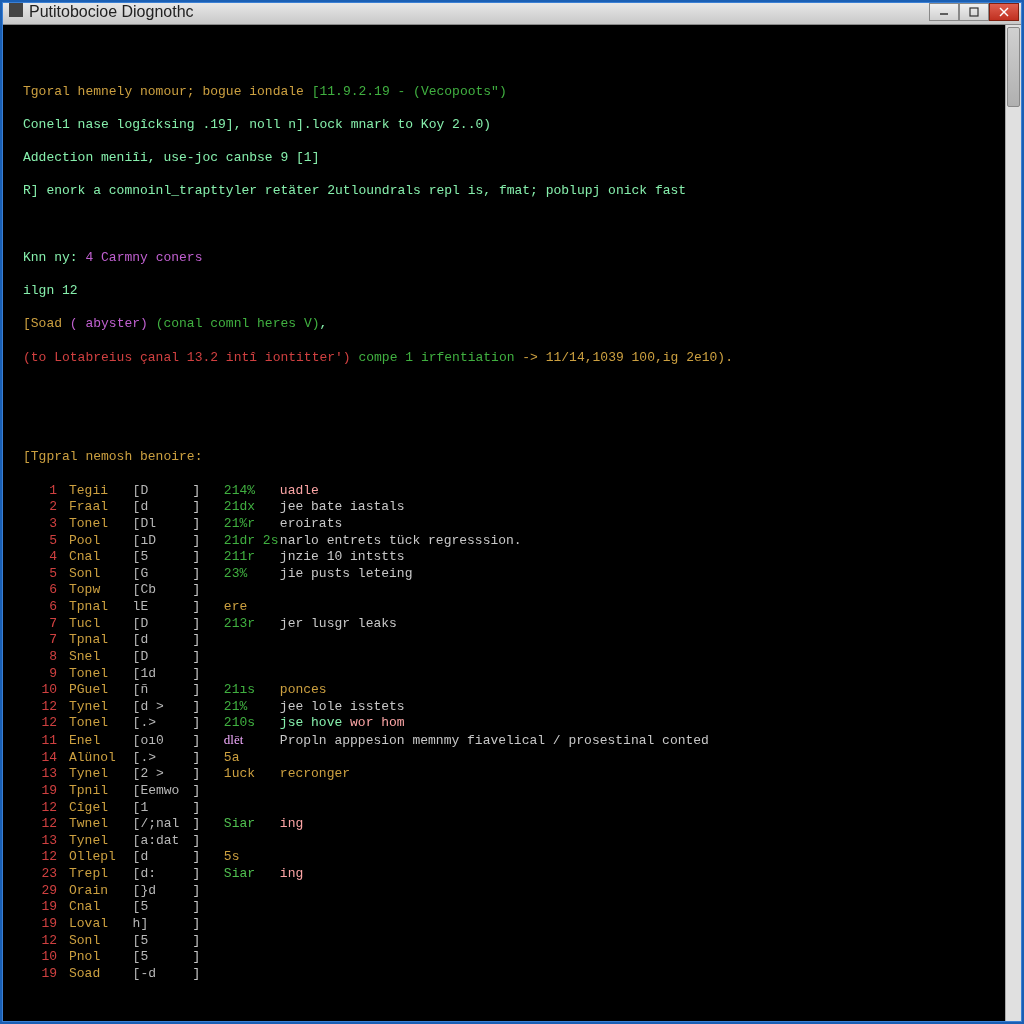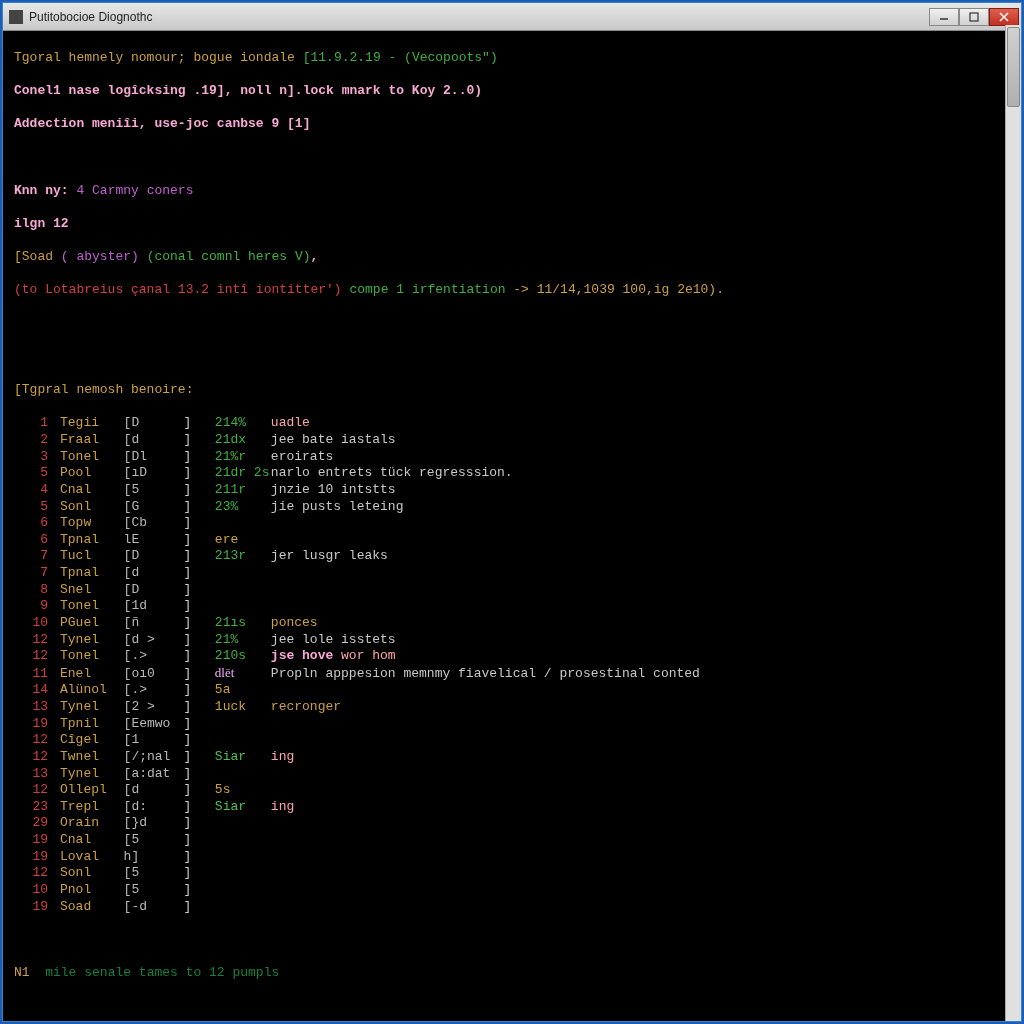--- a/index.html
+++ b/index.html
@@ -14,28 +14,28 @@
   }
   .window {
     position: absolute;
     top: 2px; left: 2px; right: 2px; bottom: 2px;
     border: 1px solid #3a7fd4;
     background: #000;
     display: flex;
     flex-direction: column;
   }
   .titlebar {
-    height: 28px;
+    height: 22px;
     background: linear-gradient(#e8e8e8, #c8c8c8);
     border-bottom: 1px solid #888;
     display: flex;
-    align-items: center;
+    align-items: flex-start;
     padding: 0 2px 0 6px;
     font-family: "Segoe UI", Tahoma, sans-serif;
-    font-size: 12px;
+    font-size: 16px;
     color: #222;
   }
   .title-icon {
     width: 14px; height: 14px; margin-right: 6px;
     background: #444;
     display: inline-block;
   }
   .title-text { flex: 1; }
   .winbtns { display: flex; gap: 0; }
   .winbtn {
@@ -46,25 +46,26 @@
     font-family: sans-serif;
     font-size: 10px;
     cursor: pointer;
   }
   .winbtn.close { background: linear-gradient(#e06050,#c03020); color:#fff; border-color:#802010; }
   .winbtn svg { width: 10px; height: 10px; }
   .terminal {
     flex: 1;
     background: #000;
     color: #c8c8c8;
-    padding: 2px 11px;
+    padding: 2px 20px;
     overflow: hidden;
     line-height: 1.28;
     position: relative;
     white-space: pre;
+    margin-top: 40px;
   }
   .scrollbar {
     position: absolute;
     right: 0; top: 22px; bottom: 0;
     width: 16px;
     background: #e0e0e0;
     border-left: 1px solid #aaa;
   }
   .scroll-thumb {
     position: absolute;
@@ -74,21 +75,21 @@
     border: 1px solid #888;
     border-radius: 2px;
   }
   
   .c-y   { color: #cca040; }  
   .c-gr  { color: #40b040; }  
   .c-g2  { color: #50c050; }
   .c-r   { color: #d04040; } 
   .c-m   { color: #c060d0; text-align: center; }  
   .c-c   { color: #f0abfc; font-family: Liberation Serif, serif; }
-  .c-w   { color: #f9a8d4; font-weight: bold; }
+  .c-w   { color: #86efac; }
   .c-o   { color: #15803d; }
   .row { display: block; }
   .col-idx { color:#d04040; display:inline-block; width:34px; text-align:right; }
   .col-nm  { color:#cca040; display:inline-block; width:60px; padding-left:12px; }
   .col-br  { color:#c8c8c8; }
   .col-fl  { color:#b8b8b8; display:inline-block; width:60px; }
   .col-end { color:#c8c8c8; }
   .col-dsc { color:#c8c8c8; }
   .col-dsc .g { color:#fca5a5; }
   .col-dsc .y { color:#cca040; }
@@ -117,20 +118,21 @@
             <line x1="9" y1="1" x2="1" y2="9" stroke="#fff" stroke-width="1.5"></line>
           </svg>
         </div>
     </div>
   </div>
 
   <div class="terminal">
 <span class="row"><span class="c-y">Tgoral hemnely nomour; bogue iondale</span> <span class="c-gr">[11.9.2.19 - (Vecopoots")</span></span>
 <span class="row c-w">Conel1 nase logîcksing .19], noll n].lock mnark to Koy 2..0)</span>
 <span class="row c-w">Addection meniîi, use-joc canbse 9 [1]</span>
+<span class="row c-w">R] enork a comnoinl_trapttyler retäter 2utloundrals repl is, fmat; poblupj onick fast</span>
 <span class="row"> </span>
 <span class="row"><span class="c-w">Knn ny:</span> <span class="c-m">4 Carmny coners</span></span>
 <span class="row c-w">ilgn 12</span>
 <span class="row"><span class="c-y">[Soad</span> <span class="c-m">( abyster)</span> <span class="c-gr">(conal comnl heres V)</span><span class="c-w">,</span></span>
 <span class="row"><span class="c-r">(to Lotabreius çanal 13.2 intî iontitter')</span> <span class="c-gr">compe 1 irfentiation</span> <span class="c-y">-&gt; 11/14,1039 100,ig 2e10).</span></span>
 <span class="row"> </span>
 <span class="row"> </span>
 <span class="row c-y">[Tgpral nemosh benoire:</span>
 <div id="rows-mount"><span class="row"><span class="col-idx">1</span><span class="col-nm">Tegii</span><span class="col-br">  </span><span class="col-fl">[D</span><span class="col-end">]</span>   <span class="c-gr" style="display:inline-block;width:56px">214%</span><span class="col-dsc"><span class="g">uadle</span></span></span><span class="row"><span class="col-idx">2</span><span class="col-nm">Fraal</span><span class="col-br">  </span><span class="col-fl">[d</span><span class="col-end">]</span>   <span class="c-gr" style="display:inline-block;width:56px">21dx</span><span class="col-dsc"><span class="">jee bate iastals</span></span></span><span class="row"><span class="col-idx">3</span><span class="col-nm">Tonel</span><span class="col-br">  </span><span class="col-fl">[Dl</span><span class="col-end">]</span>   <span class="c-gr" style="display:inline-block;width:56px">21%r</span><span class="col-dsc"><span class="">eroirats</span></span></span><span class="row"><span class="col-idx">5</span><span class="col-nm">Pool</span><span class="col-br">  </span><span class="col-fl">[ıD</span><span class="col-end">]</span>   <span class="c-gr" style="display:inline-block;width:56px">21dr 2s</span><span class="col-dsc"><span class="">narlo entrets tück regresssion.</span></span></span><span class="row"><span class="col-idx">4</span><span class="col-nm">Cnal</span><span class="col-br">  </span><span class="col-fl">[5</span><span class="col-end">]</span>   <span class="c-gr" style="display:inline-block;width:56px">211r</span><span class="col-dsc"><span class="">jnzie 10 intstts</span></span></span><span class="row"><span class="col-idx">5</span><span class="col-nm">Sonl</span><span class="col-br">  </span><span class="col-fl">[G</span><span class="col-end">]</span>   <span class="c-gr" style="display:inline-block;width:56px">23%</span><span class="col-dsc"><span class="">jie pusts leteing</span></span></span><span class="row"><span class="col-idx">6</span><span class="col-nm">Topw</span><span class="col-br">  </span><span class="col-fl">[Cb</span><span class="col-end">]</span>   <span class="c-gr" style="display:inline-block;width:56px"></span><span class="col-dsc"><span class=""></span></span></span><span class="row"><span class="col-idx">6</span><span class="col-nm">Tpnal</span><span class="col-br">  </span><span class="col-fl">lE</span><span class="col-end">]</span>   <span class="c-y" style="display:inline-block;width:56px">ere</span><span class="col-dsc"><span class=""></span></span></span><span class="row"><span class="col-idx">7</span><span class="col-nm">Tucl</span><span class="col-br">  </span><span class="col-fl">[D</span><span class="col-end">]</span>   <span class="c-gr" style="display:inline-block;width:56px">213r</span><span class="col-dsc"><span class="">jer lusgr leaks</span></span></span><span class="row"><span class="col-idx">7</span><span class="col-nm">Tpnal</span><span class="col-br">  </span><span class="col-fl">[d</span><span class="col-end">]</span>   <span class="c-gr" style="display:inline-block;width:56px"></span><span class="col-dsc"><span class=""></span></span></span><span class="row"><span class="col-idx">8</span><span class="col-nm">Snel</span><span class="col-br">  </span><span class="col-fl">[D</span><span class="col-end">]</span>   <span class="c-gr" style="display:inline-block;width:56px"></span><span class="col-dsc"><span class=""></span></span></span><span class="row"><span class="col-idx">9</span><span class="col-nm">Tonel</span><span class="col-br">  </span><span class="col-fl">[1d</span><span class="col-end">]</span>   <span class="c-gr" style="display:inline-block;width:56px"></span><span class="col-dsc"><span class=""></span></span></span><span class="row"><span class="col-idx">10</span><span class="col-nm">PGuel</span><span class="col-br">  </span><span class="col-fl">[ñ</span><span class="col-end">]</span>   <span class="c-gr" style="display:inline-block;width:56px">21ıs</span><span class="col-dsc"><span class="y">ponces</span></span></span><span class="row"><span class="col-idx">12</span><span class="col-nm">Tynel</span><span class="col-br">  </span><span class="col-fl">[d &gt;</span><span class="col-end">]</span>   <span class="c-gr" style="display:inline-block;width:56px">21%</span><span class="col-dsc"><span class="">jee lole isstets</span></span></span><span class="row"><span class="col-idx">12</span><span class="col-nm">Tonel</span><span class="col-br">  </span><span class="col-fl">[.&gt;</span><span class="col-end">]</span>   <span class="c-gr" style="display:inline-block;width:56px">210s</span><span class="col-dsc"><span class="c-w">jse hove </span><span class="g">wor hom</span></span></span><span class="row"><span class="col-idx">11</span><span class="col-nm">Enel</span><span class="col-br">  </span><span class="col-fl">[oı0</span><span class="col-end">]</span>   <span class="c-c" style="display:inline-block;width:56px">dlēt</span><span class="col-dsc"><span class="">Propln apppesion memnmy fiavelical / prosestinal conted</span></span></span><span class="row"><span class="col-idx">14</span><span class="col-nm">Alünol</span><span class="col-br">  </span><span class="col-fl">[.&gt;</span><span class="col-end">]</span>   <span class="c-y" style="display:inline-block;width:56px">5a</span><span class="col-dsc"><span class=""></span></span></span><span class="row"><span class="col-idx">13</span><span class="col-nm">Tynel</span><span class="col-br">  </span><span class="col-fl">[2 &gt;</span><span class="col-end">]</span>   <span class="c-y" style="display:inline-block;width:56px">1uck</span><span class="col-dsc"><span class="y">recronger</span></span></span><span class="row"><span class="col-idx">19</span><span class="col-nm">Tpnil</span><span class="col-br">  </span><span class="col-fl">[Eemwo</span><span class="col-end">]</span>   <span class="c-gr" style="display:inline-block;width:56px"></span><span class="col-dsc"><span class=""></span></span></span><span class="row"><span class="col-idx">12</span><span class="col-nm">Cîgel</span><span class="col-br">  </span><span class="col-fl">[1</span><span class="col-end">]</span>   <span class="c-gr" style="display:inline-block;width:56px"></span><span class="col-dsc"><span class=""></span></span></span><span class="row"><span class="col-idx">12</span><span class="col-nm">Twnel</span><span class="col-br">  </span><span class="col-fl">[/;nal</span><span class="col-end">]</span>   <span class="c-g2" style="display:inline-block;width:56px">Siar</span><span class="col-dsc"><span class="g">ing</span></span></span><span class="row"><span class="col-idx">13</span><span class="col-nm">Tynel</span><span class="col-br">  </span><span class="col-fl">[a:dat</span><span class="col-end">]</span>   <span class="c-gr" style="display:inline-block;width:56px"></span><span class="col-dsc"><span class=""></span></span></span><span class="row"><span class="col-idx">12</span><span class="col-nm">Ollepl</span><span class="col-br">  </span><span class="col-fl">[d</span><span class="col-end">]</span>   <span class="c-y" style="display:inline-block;width:56px">5s</span><span class="col-dsc"><span class=""></span></span></span><span class="row"><span class="col-idx">23</span><span class="col-nm">Trepl</span><span class="col-br">  </span><span class="col-fl">[d:</span><span class="col-end">]</span>   <span class="c-g2" style="display:inline-block;width:56px">Siar</span><span class="col-dsc"><span class="g">ing</span></span></span><span class="row"><span class="col-idx">29</span><span class="col-nm">Orain</span><span class="col-br">  </span><span class="col-fl">[}d</span><span class="col-end">]</span>   <span class="c-gr" style="display:inline-block;width:56px"></span><span class="col-dsc"><span class=""></span></span></span><span class="row"><span class="col-idx">19</span><span class="col-nm">Cnal</span><span class="col-br">  </span><span class="col-fl">[5</span><span class="col-end">]</span>   <span class="c-gr" style="display:inline-block;width:56px"></span><span class="col-dsc"><span class=""></span></span></span><span class="row"><span class="col-idx">19</span><span class="col-nm">Loval</span><span class="col-br">  </span><span class="col-fl">h]</span><span class="col-end">]</span>   <span class="c-gr" style="display:inline-block;width:56px"></span><span class="col-dsc"><span class=""></span></span></span><span class="row"><span class="col-idx">12</span><span class="col-nm">Sonl</span><span class="col-br">  </span><span class="col-fl">[5</span><span class="col-end">]</span>   <span class="c-gr" style="display:inline-block;width:56px"></span><span class="col-dsc"><span class=""></span></span></span><span class="row"><span class="col-idx">10</span><span class="col-nm">Pnol</span><span class="col-br">  </span><span class="col-fl">[5</span><span class="col-end">]</span>   <span class="c-gr" style="display:inline-block;width:56px"></span><span class="col-dsc"><span class=""></span></span></span><span class="row"><span class="col-idx">19</span><span class="col-nm">Soad</span><span class="col-br">  </span><span class="col-fl">[-d</span><span class="col-end">]</span>   <span class="c-gr" style="display:inline-block;width:56px"></span><span class="col-dsc"><span class=""></span></span></span></div>
 <span class="row"> </span>

